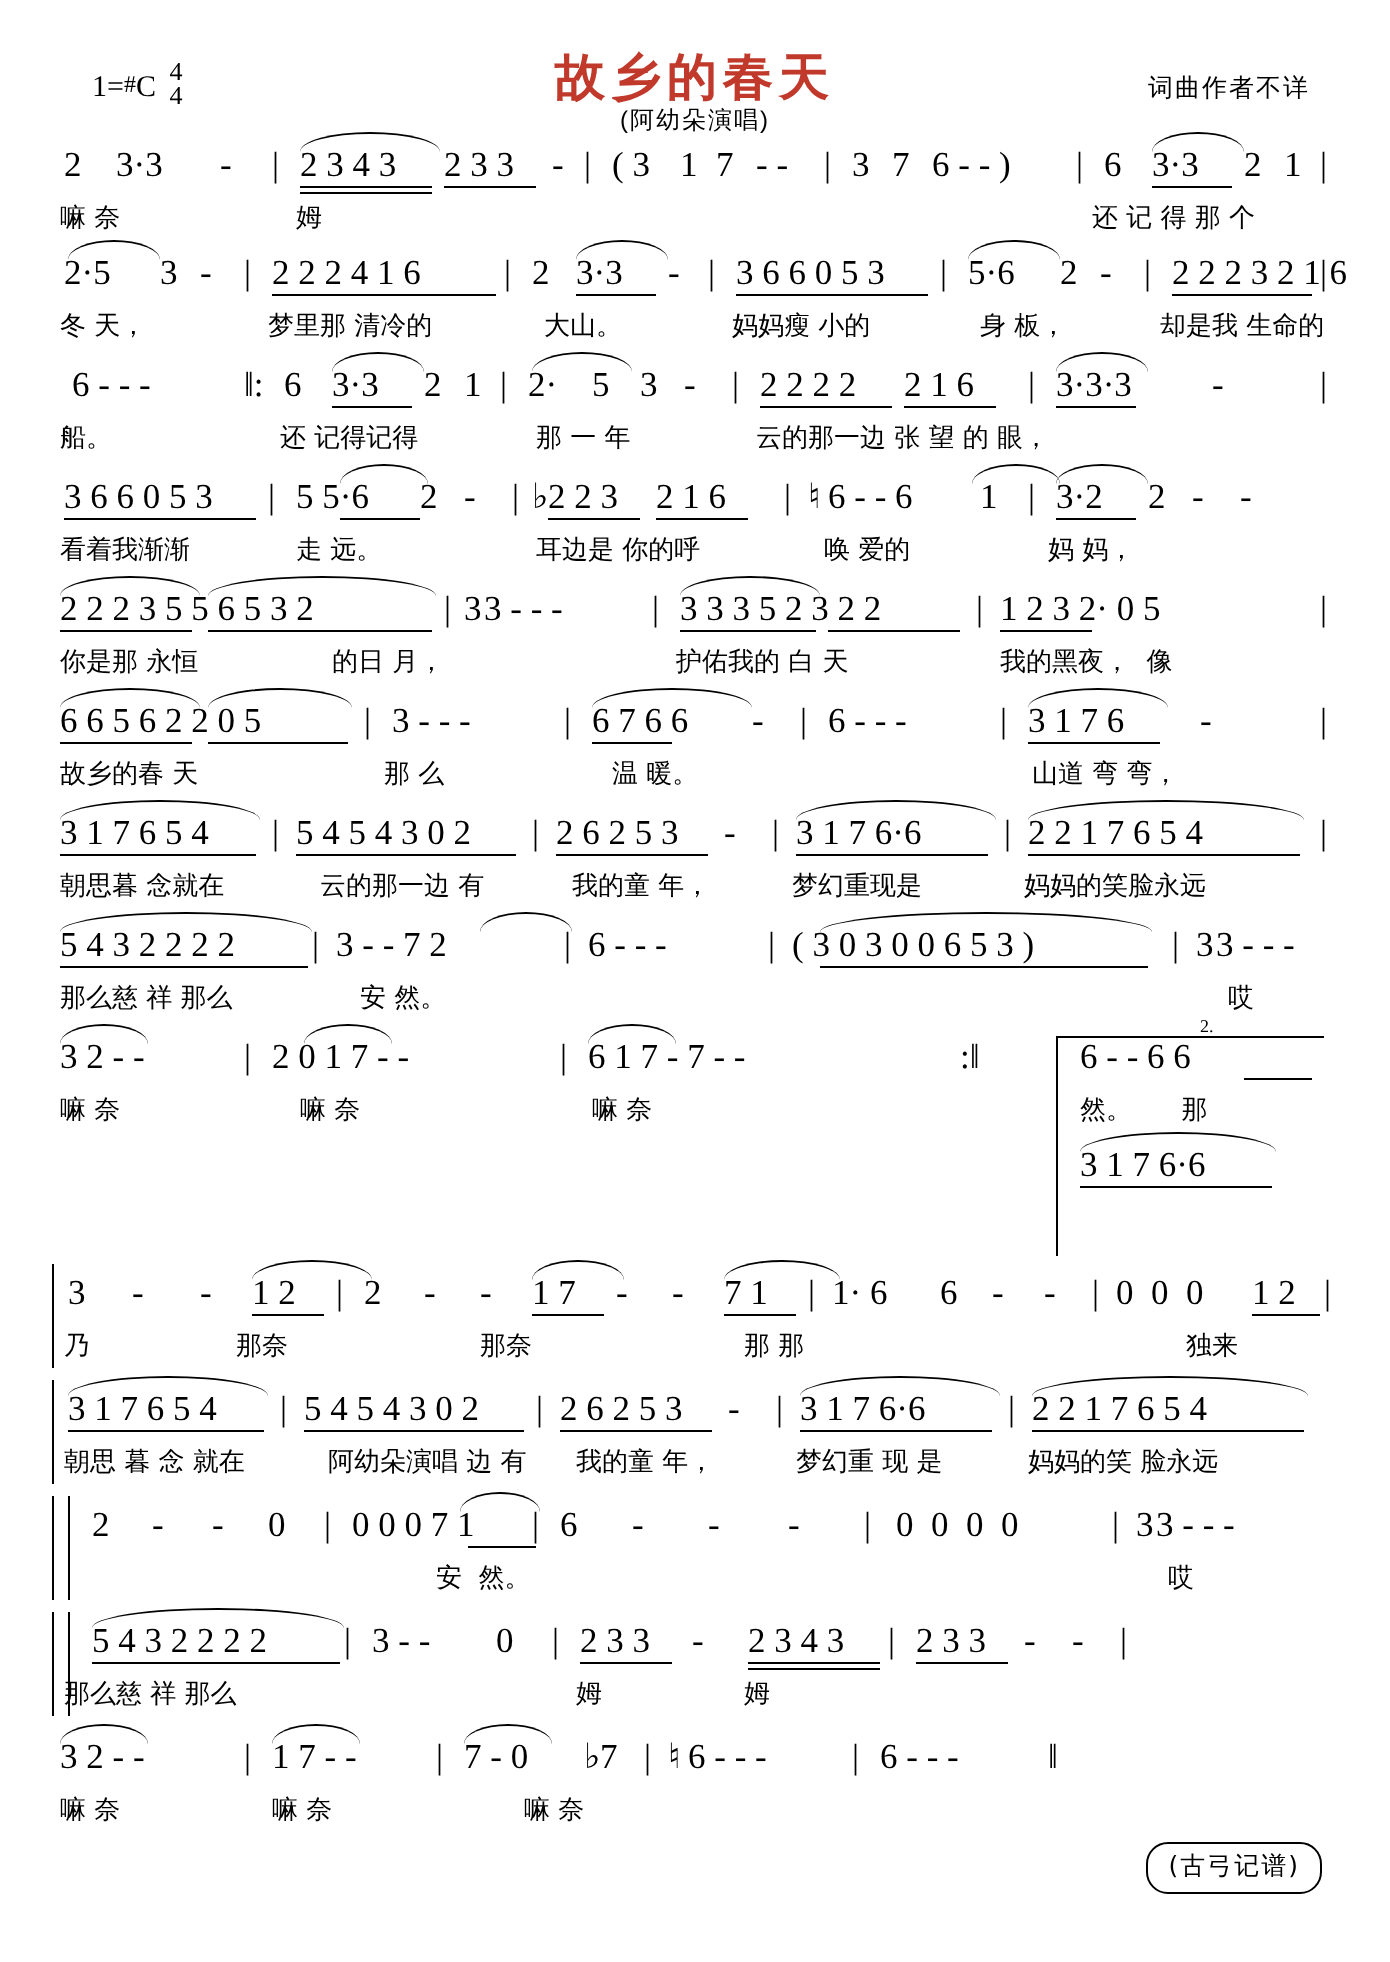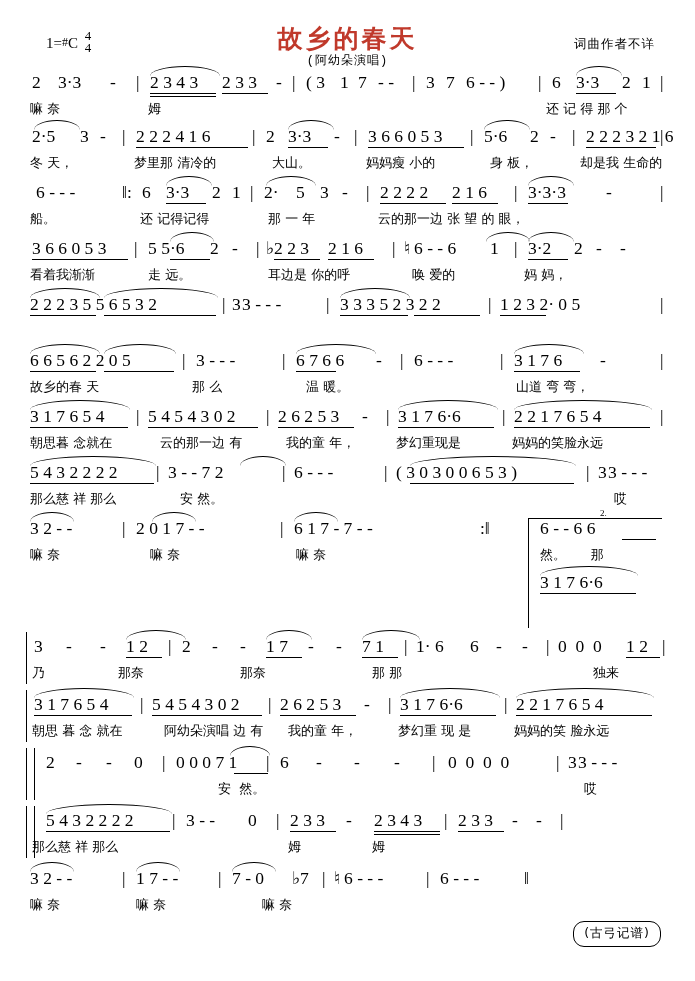--- a/index.html
+++ b/index.html
@@ -62,21 +62,21 @@
   }
   .song-subtitle {
     position: absolute;
     left: 0;
     right: 0;
     top: 52px;
     text-align: center;
     font-size: 12px;
     color: #000;
     letter-spacing: 1px;
-    font-family: Liberation Mono, monospace;
+    font-family: Liberation Sans, sans-serif;
   }
   .credit {
     position: absolute;
     right: 40px;
     top: 36px;
     font-size: 12.5px;
     font-family: "DejaVu Sans", sans-serif;
     letter-spacing: 1px;
   }
 
@@ -347,20 +347,26 @@
         <span class="tok" style="left:500px;">1 2 3 2· 0 5</span>
         <span class="tok" style="left:660px;">|</span>
         <span class="beam" style="left:30px; top:25px; width:66px;"></span>
         <span class="beam" style="left:104px; top:25px; width:112px;"></span>
         <span class="beam" style="left:340px; top:25px; width:68px;"></span>
         <span class="beam" style="left:414px; top:25px; width:66px;"></span>
         <span class="beam" style="left:500px; top:25px; width:46px;"></span>
         <span class="slur" style="left:30px; top:-2px; width:70px;"></span>
         <span class="slur" style="left:104px; top:-2px; width:114px;"></span>
         <span class="slur" style="left:340px; top:-2px; width:70px;"></span>
+      </div>
+      <div class="lyric-row">
+        <span class="tok" style="left:30px;">你是那 永恒</span>
+        <span class="tok" style="left:166px;">的日 月，</span>
+        <span class="tok" style="left:338px;">护佑我的 白 天</span>
+        <span class="tok" style="left:500px;">我的黑夜，  像</span>
       </div>
     </div>
 
     <div class="system" style="height:56px;">
       <div class="notes-row">
         <span class="tok" style="left:30px;">6 6 5 6 2 2 0 5</span>
         <span class="tok" style="left:182px;">|</span>
         <span class="tok" style="left:196px;">3 - - -</span>
         <span class="tok" style="left:282px;">|</span>
         <span class="tok" style="left:296px;">6 7 6 6</span>

